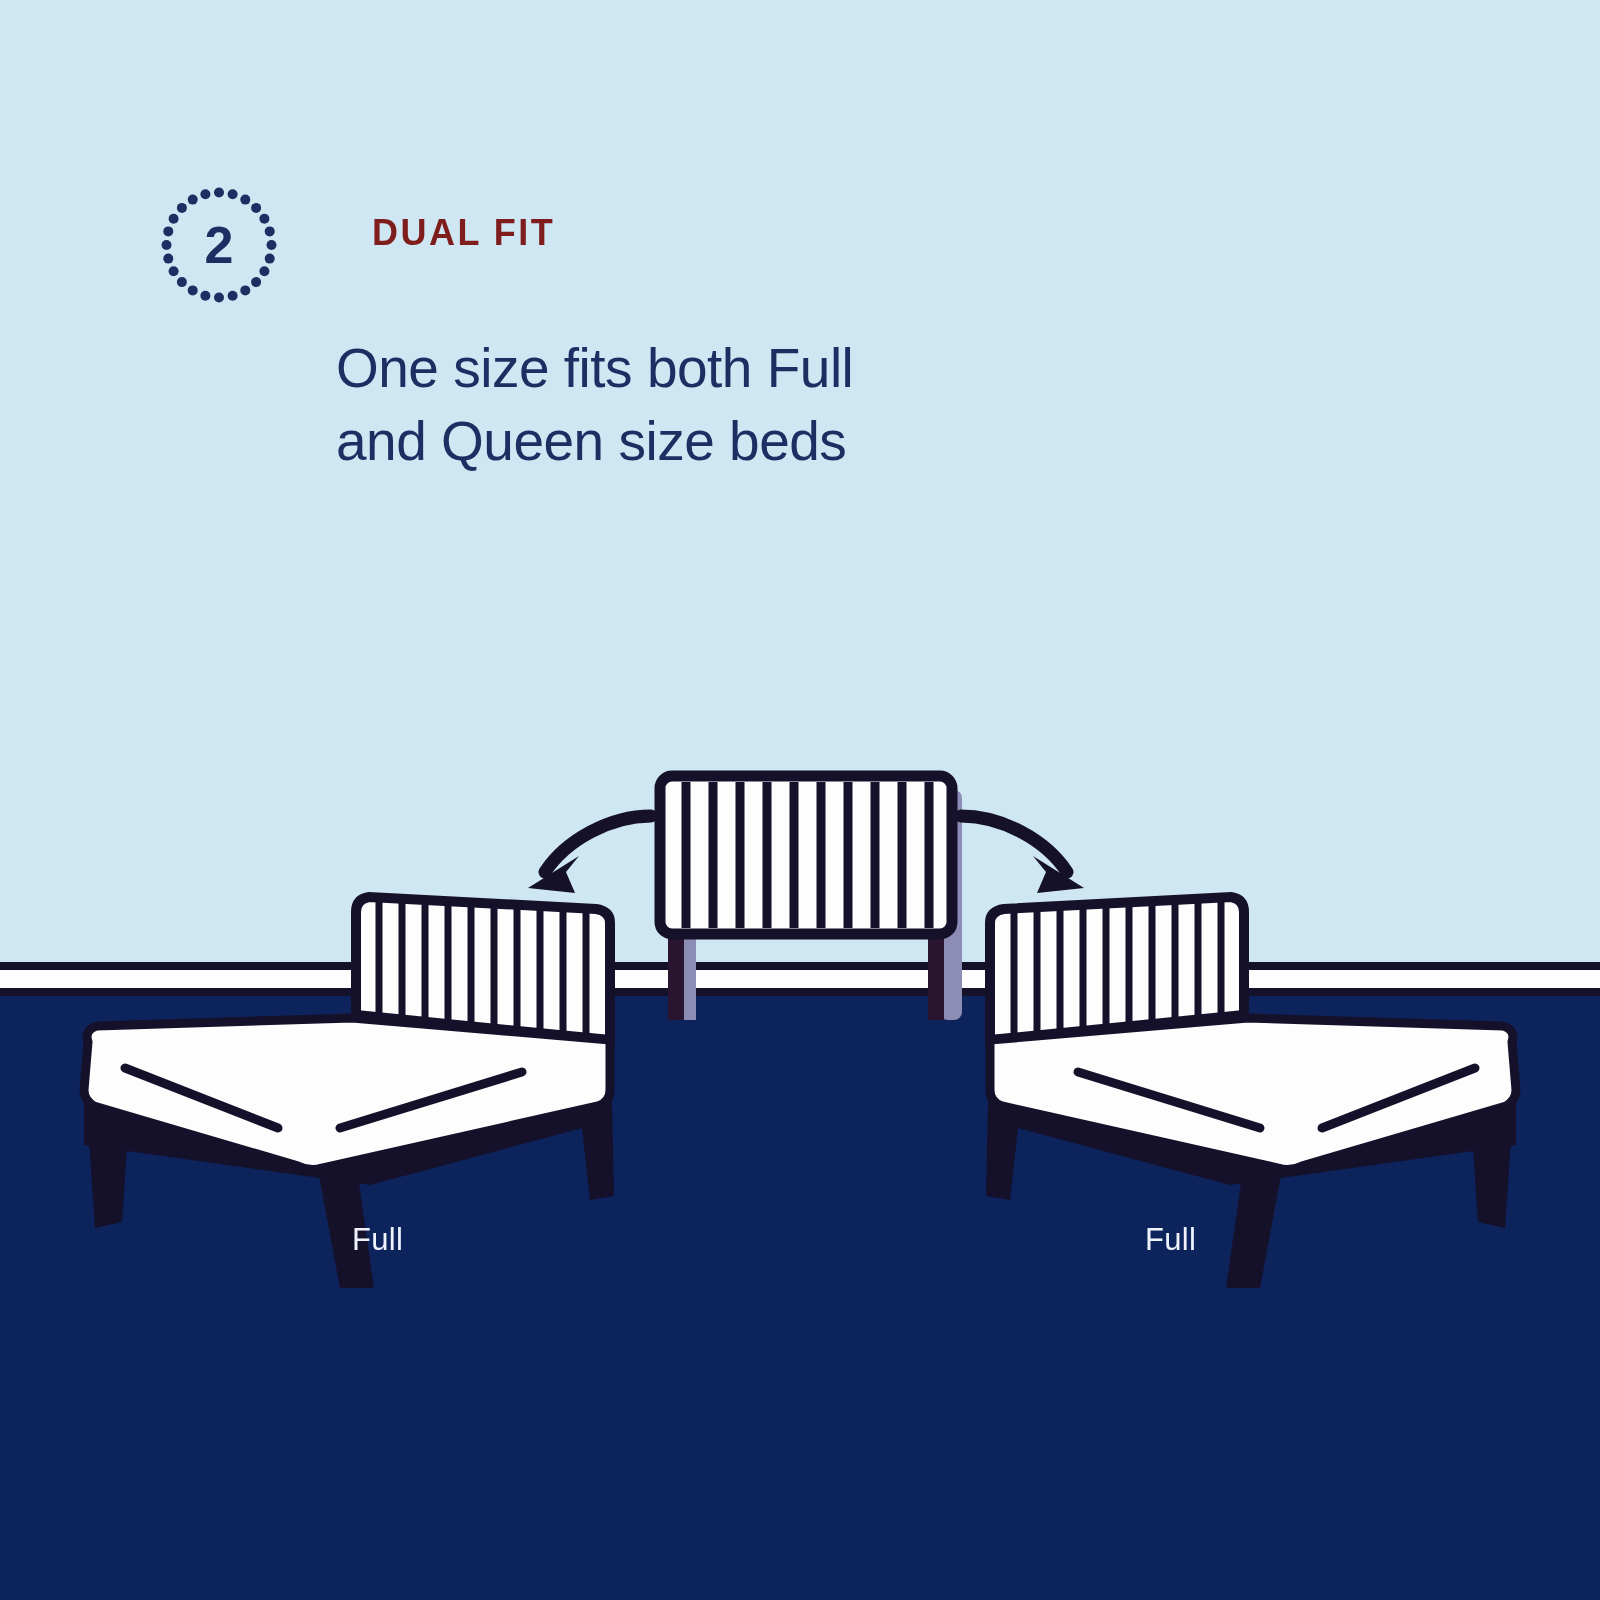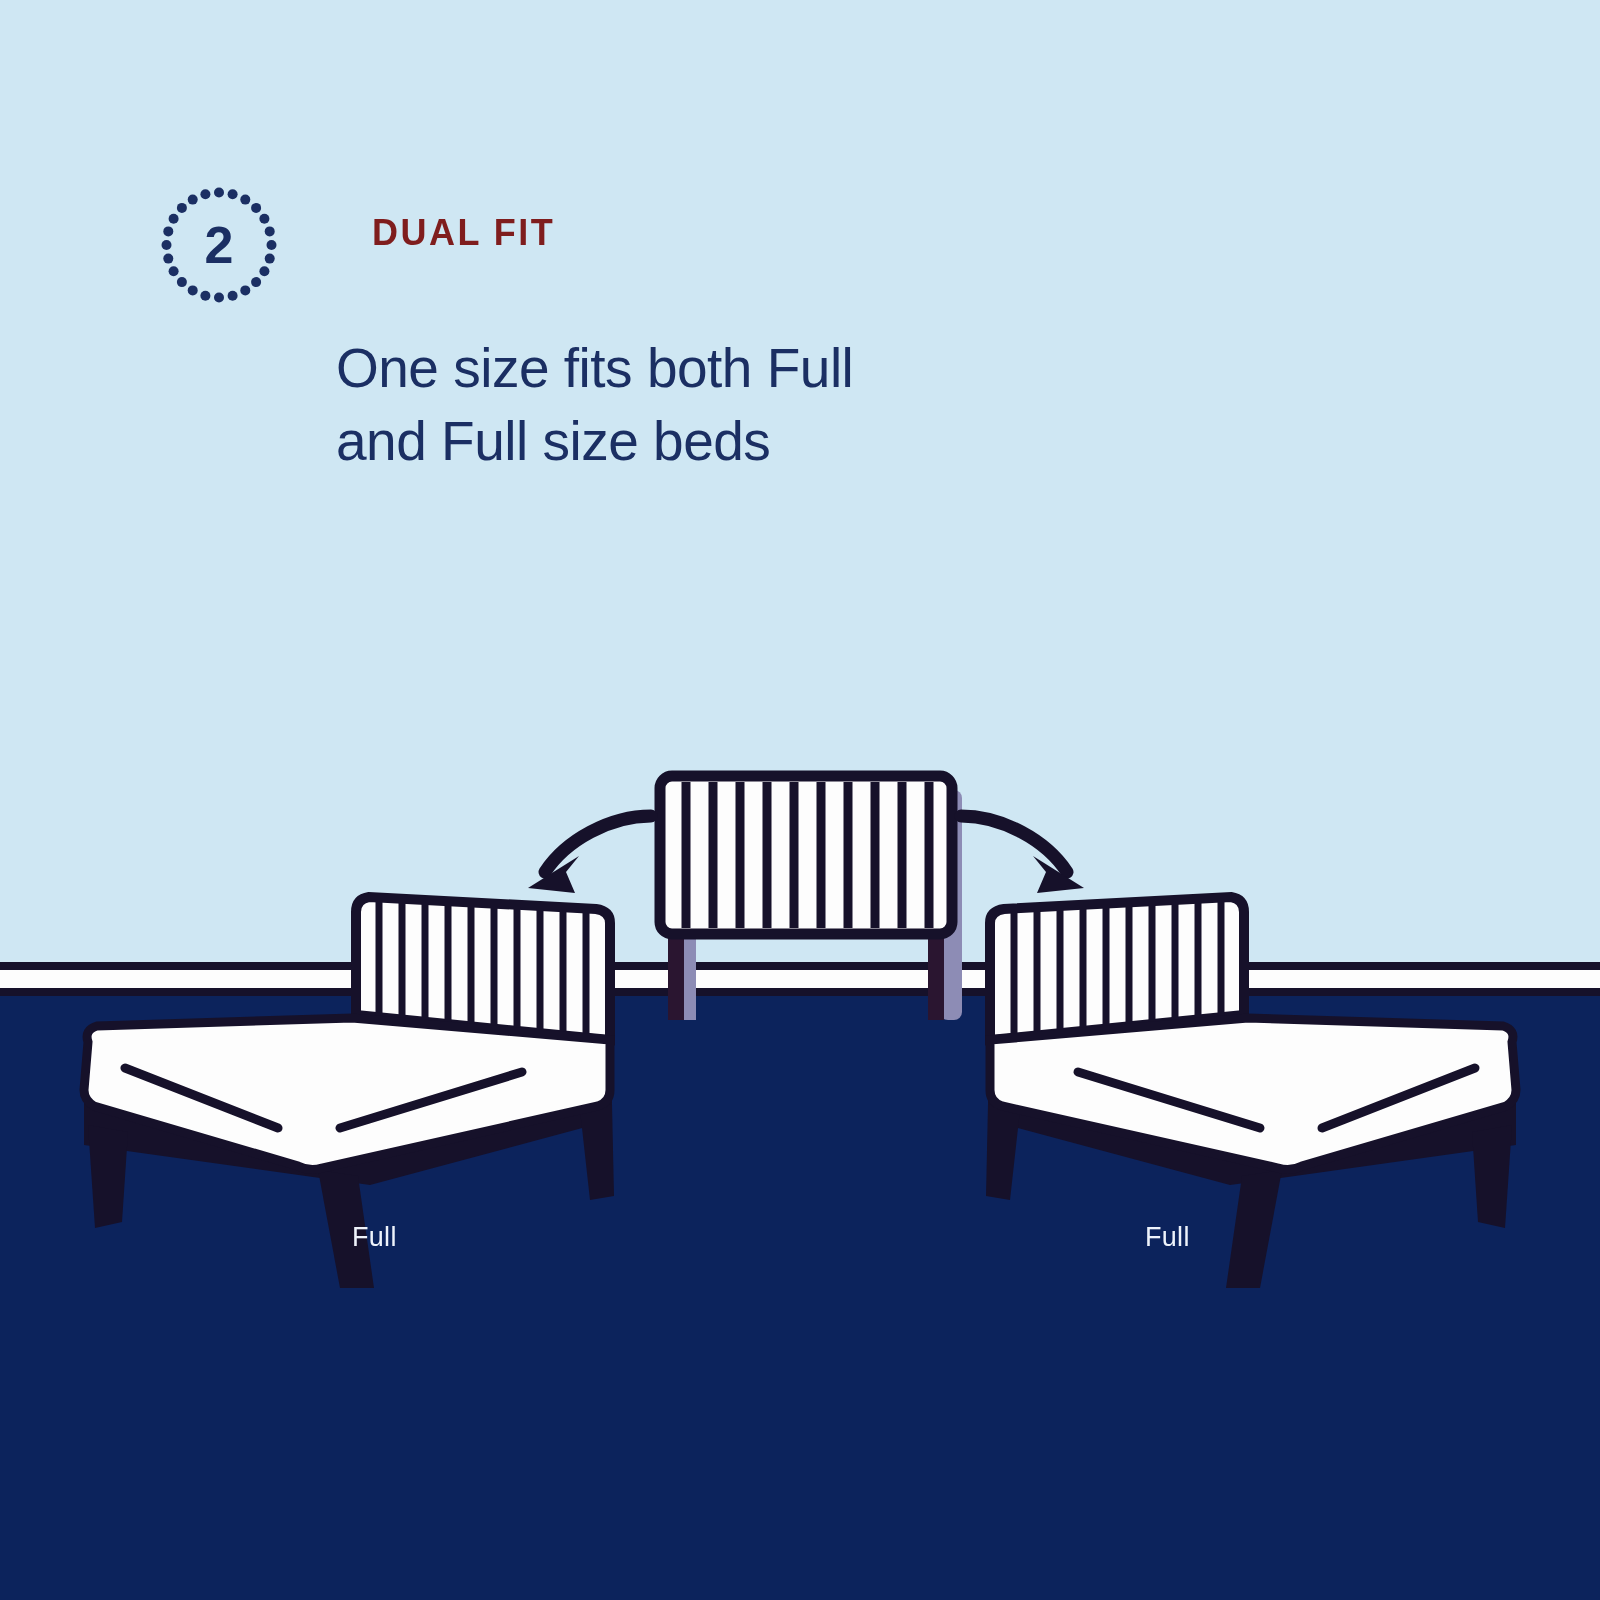--- a/index.html
+++ b/index.html
@@ -73,21 +73,21 @@
     line-height: 1.32;
     font-weight: 400;
     color: #1b2f63;
     letter-spacing: -0.5px;
   }
   #headline .hl-line { display: block; white-space: nowrap; }
   
   .bed-caption {
     position: absolute;
     color: #eef3fb;
-    font-size: 27px;
+    font-size: 31px;
     letter-spacing: 0.3px;
     white-space: nowrap;
   }
   #caption-full  { left: 352px;  top: 1222px; }
   #caption-queen { left: 1145px; top: 1222px; }
 </style>
 </head>
 <body>
 
 <div id="stage">
@@ -230,19 +230,19 @@
           <circle cx="45.4" cy="8.3" r="5"></circle>
         </g>
       </svg>
       <div id="step-number">2</div>
     </div>
     <div id="eyebrow">DUAL FIT</div>
   </div>
 
   <div id="headline">
     <span class="hl-line">One size fits both Full</span>
-    <span class="hl-line">and Full size beds</span>
+    <span class="hl-line">and Queen size beds</span>
   </div>
 
   <div class="bed-caption" id="caption-full">Full</div>
   <div class="bed-caption" id="caption-queen">Full</div>
 
 </div>
 
 </body></html>

